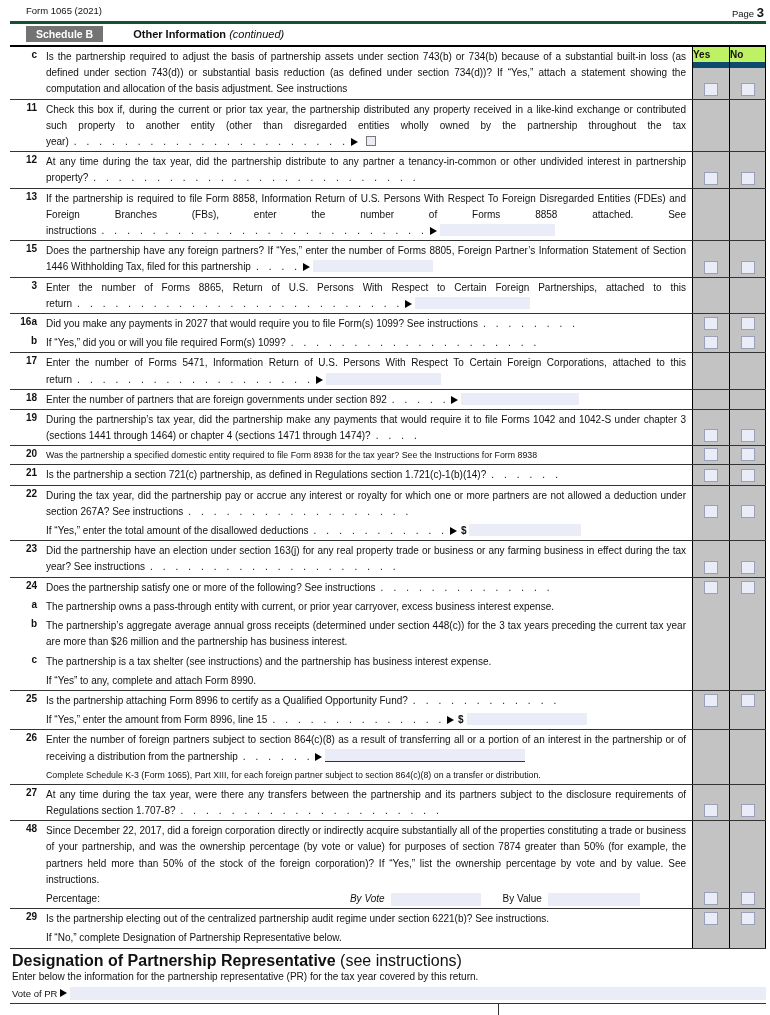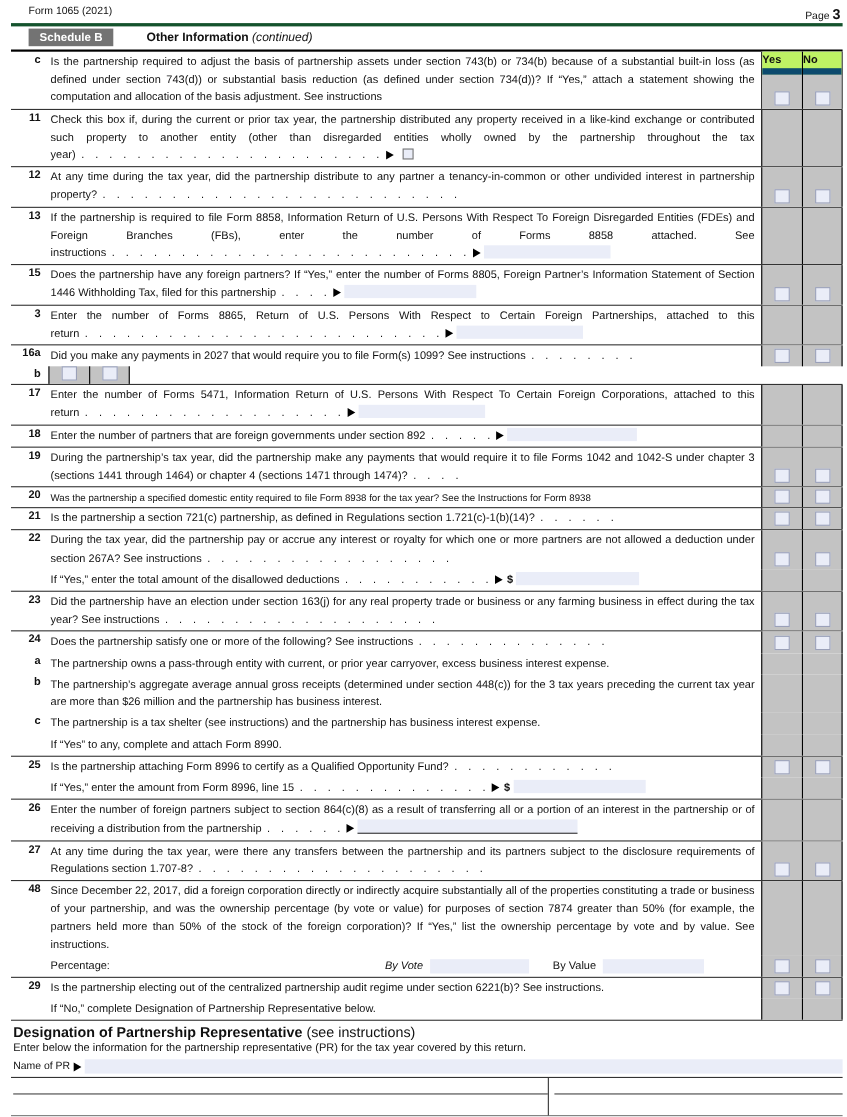--- a/index.html
+++ b/index.html
@@ -35,21 +35,21 @@
   .fld{display:inline-block;height:12px;background:var(--entry-field,#eaedf8);vertical-align:-2px;}
   .fld.ul{border-bottom:1px solid #333;}
   .fld.grow{flex:1;height:13px;}
 
   .pctline{display:flex;align-items:center;text-align:left;}
   .pctline .by-vote{margin-left:250px;font-style:italic;}
   .pctline .by-value{margin-left:22px;}
   .pctline .fld{height:13px;margin-left:6px;}
 
   
-  .dhead{font-size:13px;padding:3px 0 1px 2px;}
+  .dhead{font-size:16px;padding:3px 0 1px 2px;}
   .dtitle{font-weight:bold;}
   .dintro{font-size:10px;padding:0 0 3px 2px;}
   .drow.nm{display:flex;align-items:center;padding:2px 0 3px 2px;border-bottom:1px solid #333;font-size:9.5px;}
   .drow.addr{display:flex;height:34px;border-bottom:1px solid #333;}
   .aleft{flex:1;display:flex;align-items:center;padding-left:2px;min-width:0;}
   .aright{width:268px;flex:none;border-left:1px solid #333;display:flex;align-items:center;padding-left:5px;box-sizing:border-box;}
   .dlabel{font-size:9.5px;}
   .writefld{flex:1;display:flex;flex-direction:column;align-self:stretch;min-width:0;}
   .wtop{height:14px;border-bottom:1px solid #444;}
 </style>
@@ -141,20 +141,21 @@
           <div class="txtcol">Did you make any payments in 2027 that would require you to file Form(s) 1099? See instructions .  .  .  .  .  .  .  . </div>
           <div class="yn">
             <span class="ynbox"></span>
           </div>
           <div class="yn last">
             <span class="ynbox"></span>
           </div>
         </div>
         <div class="seg">
           <div class="numcol">b</div>
+          <div class="txtcol">If “Yes,” did you or will you file required Form(s) 1099? .  .  .  .  .  .  .  .  .  .  .  .  .  .  .  .  .  .  .  . </div>
           <div class="yn">
             <span class="ynbox"></span>
           </div>
           <div class="yn last">
             <span class="ynbox"></span>
           </div>
         </div>
       </div>
       <div class="blk">
         <div class="seg">
@@ -289,20 +290,26 @@
           <div class="numcol"></div>
           <div class="txtcol">If “Yes,” enter the amount from Form 8996, line 15 .  .  .  .  .  .  .  .  .  .  .  .  .  . <span class="tri"></span><b class="dol">$</b><span class="fld" style="width: 120px;"></span></div>
           <div class="yn"></div>
           <div class="yn last"></div>
         </div>
       </div>
       <div class="blk">
         <div class="seg">
           <div class="numcol">26</div>
           <div class="txtcol">Enter the number of foreign partners subject to section 864(c)(8) as a result of transferring all or a portion of an interest in the partnership or of receiving a distribution from the partnership .  .  .  .  .  . <span class="tri"></span><span class="fld ul" style="width: 200px;"></span></div>
+          <div class="yn"></div>
+          <div class="yn last"></div>
+        </div>
+        <div class="seg">
+          <div class="numcol"></div>
+          <div class="txtcol small">Complete Schedule K-3 (Form 1065), Part XIII, for each foreign partner subject to section 864(c)(8) on a transfer or distribution. </div>
           <div class="yn"></div>
           <div class="yn last"></div>
         </div>
       </div>
       <div class="blk">
         <div class="seg">
           <div class="numcol">27</div>
           <div class="txtcol">At any time during the tax year, were there any transfers between the partnership and its partners subject to the disclosure requirements of Regulations section 1.707-8? .  .  .  .  .  .  .  .  .  .  .  .  .  .  .  .  .  .  .  .  . </div>
           <div class="yn">
             <span class="ynbox"></span>
@@ -356,21 +363,21 @@
       </div>
     </div>
 
   <div class="dhead">
     <span class="dtitle">Designation of Partnership Representative</span>
     <span class="dsub">(see instructions)</span>
   </div>
   <div class="dintro">Enter below the information for the partnership representative (PR) for the tax year covered by this return.</div>
 
   <div class="drow nm">
-    <span class="dlabel">Name of PR</span>
+    <span class="dlabel">Vote of PR</span>
     <span class="tri"></span>
     <span class="fld grow"></span>
   </div>
 
   <div class="drow addr">
     <div class="aleft">
 
       <div class="writefld">
           <div class="wtop"></div>
         </div>

